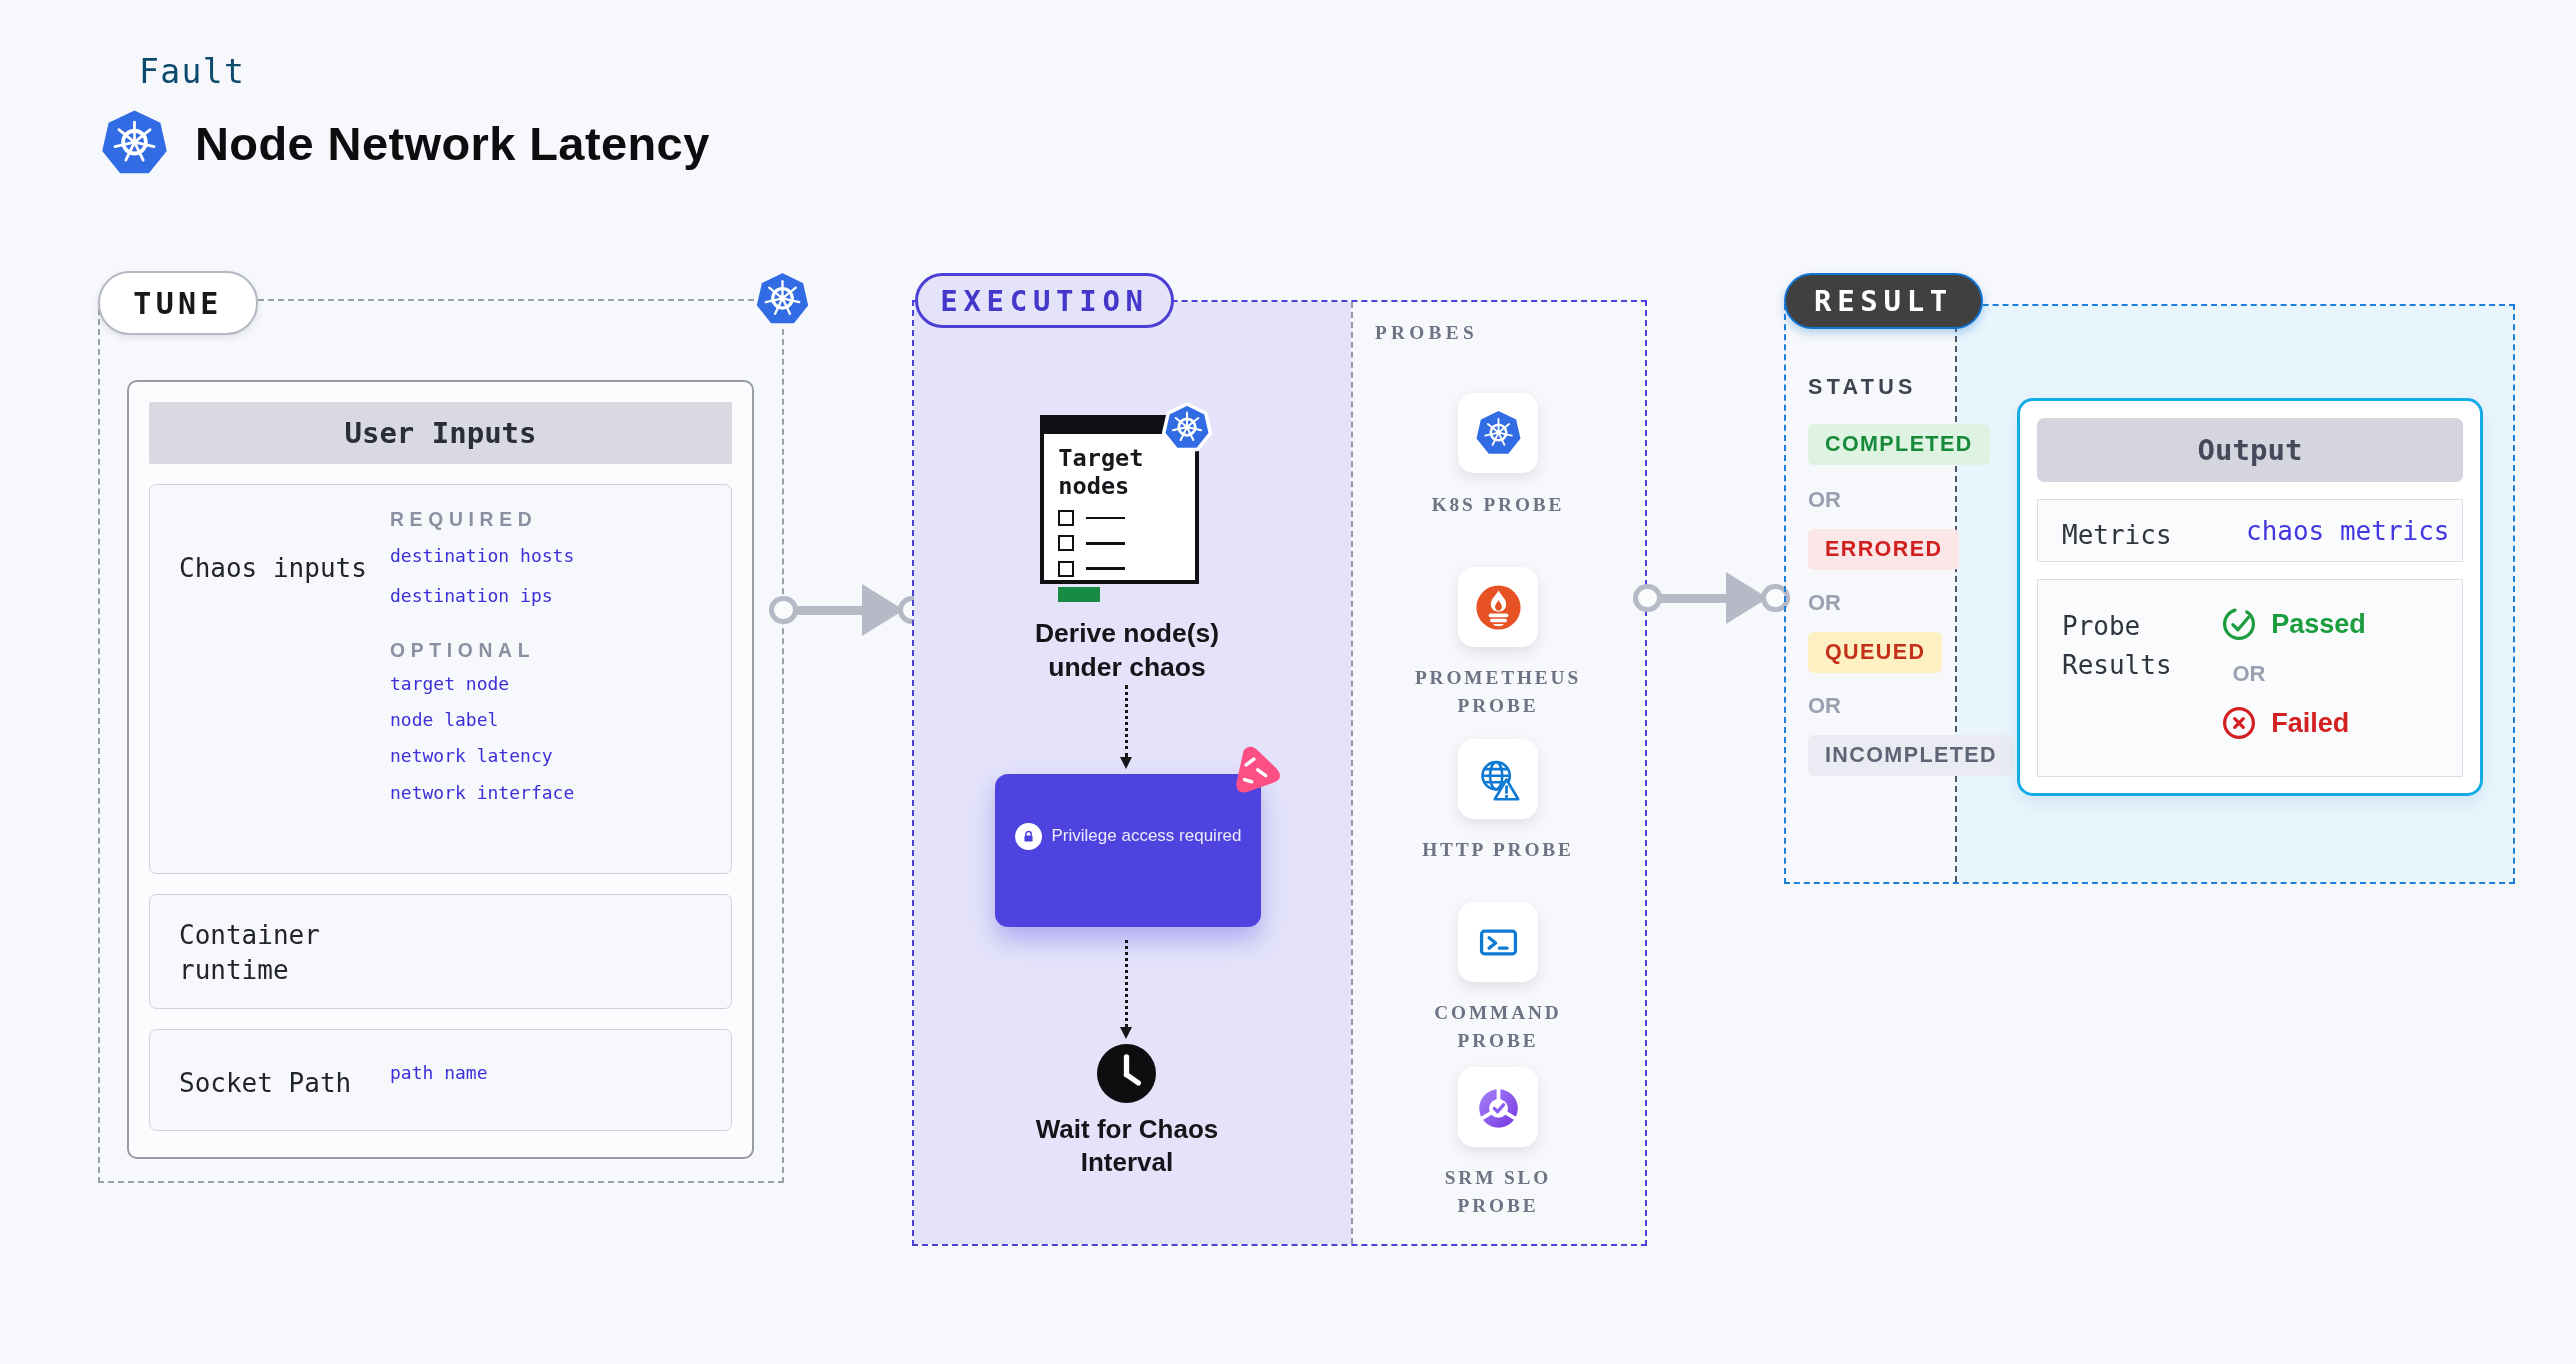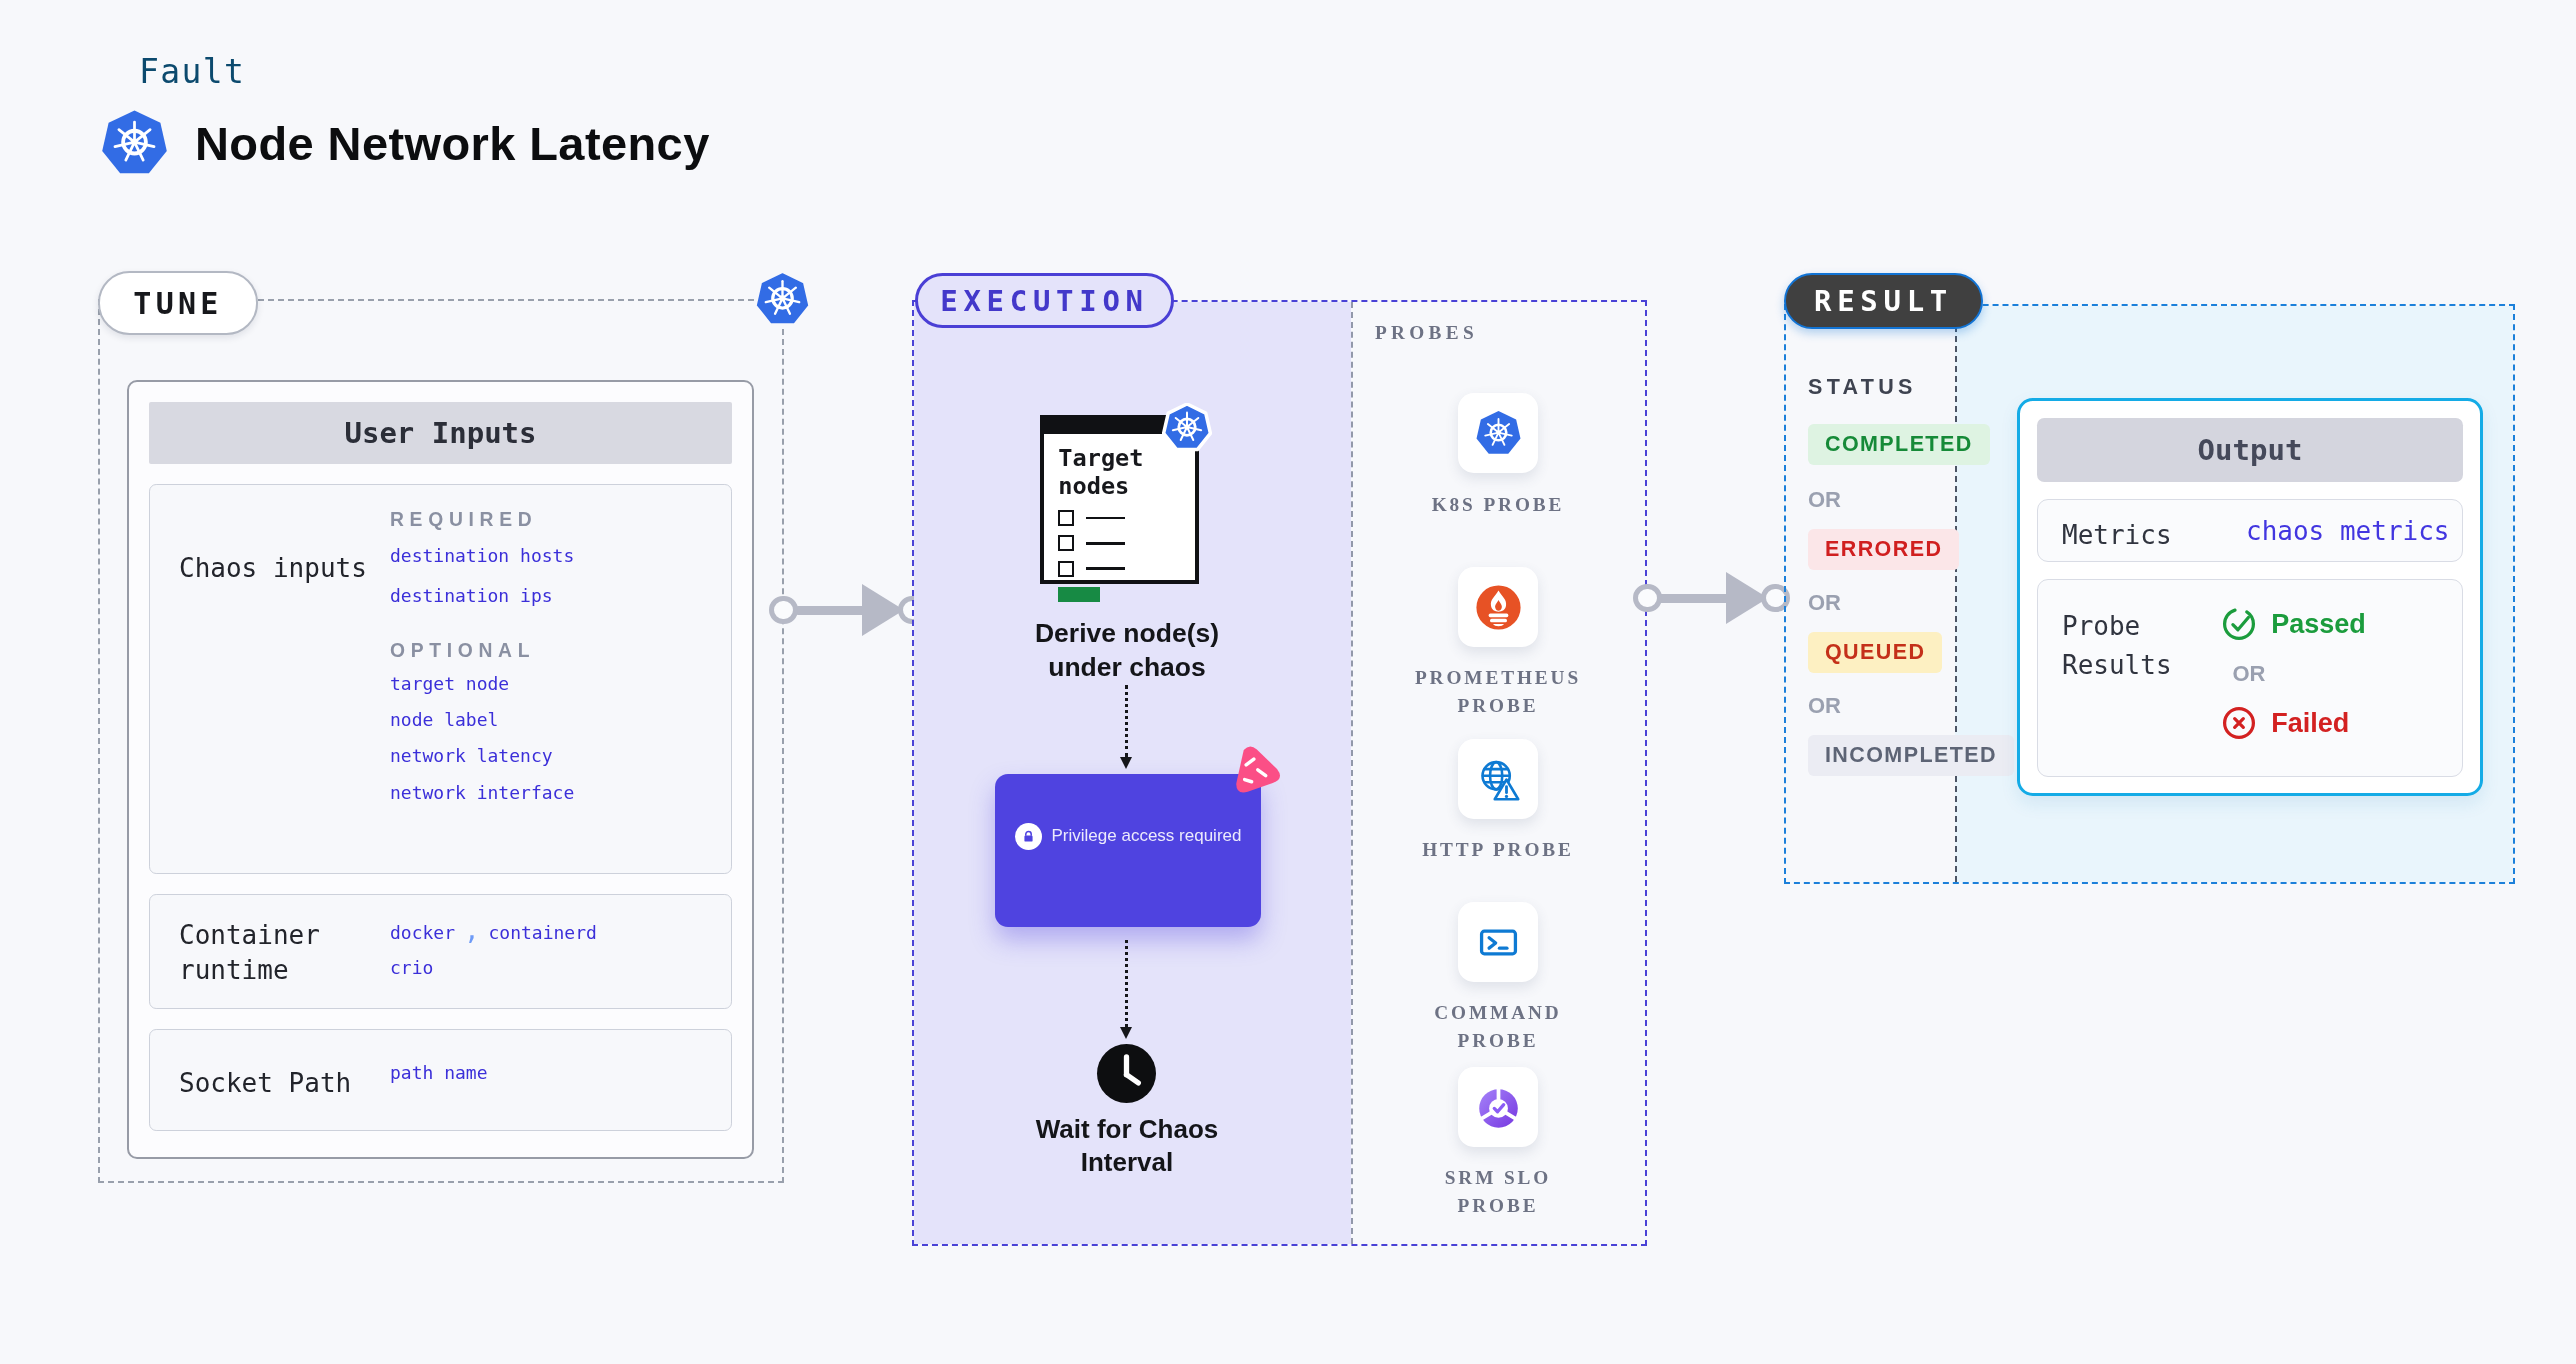--- a/index.html
+++ b/index.html
@@ -67,21 +67,21 @@
 
   
   .status-hdr{font-size:21.5px;font-weight:700;letter-spacing:4.3px;color:#3e4350;}
   .badge{display:inline-block;padding:7.9px 17px;border-radius:5.7px;font-size:21.5px;font-weight:700;letter-spacing:1.4px;}
   .or{font-size:22px;font-weight:600;color:#9aa0b0;}
   .cyan-panel{background:#e9f5fc;border-left:2.1px dashed #4c5565;}
   .output-card{background:#ffffff;border:3.6px solid #14abe6;border-radius:15.8px;box-sizing:border-box;padding:17px;
                box-shadow:0 7.2px 17px rgba(20,120,180,.10);}
   .output-hdr{height:64px;background:#d4d5de;border-radius:7.2px;display:flex;align-items:center;justify-content:center;
               font-size:29px;font-weight:700;color:#45495a;}
-  .out-row{border:1.4px solid #d9dce5;background:#fafbfd;border-radius:11px;position:relative;box-sizing:border-box;}
+  .out-row{border:1.4px solid #d9dce5;background:#fafbfd;border-radius:1px;position:relative;box-sizing:border-box;}
   .out-label{font-size:26px;color:#30343f;line-height:1.5;}
   .pf-row{display:flex;align-items:center;gap:14.3px;}
   .pf-text-pass{font-size:27px;font-weight:700;color:#1b9c3d;}
   .pf-text-fail{font-size:27px;font-weight:700;color:#d32121;}
 
   .hidden-defs{position:absolute;width:0;height:0;overflow:hidden;}
 </style>
 </head>
 <body>
 
@@ -199,28 +199,20 @@
         <div class="sec-label" style="margin-bottom:11.5px;">OPTIONAL</div>
         <div class="mono link" style="margin-bottom:14.3px;">target node</div>
         <div class="mono link" style="margin-bottom:15.8px;">node label</div>
         <div class="mono link" style="margin-bottom:15.8px;">network latency</div>
         <div class="mono link">network interface</div>
       </div>
     </div>
 
     <div class="inner-box" style="margin-top:20px;height:115px;">
       <div class="abs mono row-label" style="left:29px;top:23px;width:172px;">Container runtime</div>
-      <div class="abs" style="left:240px;top:20px;">
-        <div style="margin-bottom:11.5px;">
-          <span class="mono link">docker</span>
-          <span class="mono comma" style="margin:0 5.7px;">,</span>
-          <span class="mono link">containerd</span>
-        </div>
-        <div><span class="mono link">crio</span></div>
-      </div>
     </div>
 
     <div class="inner-box" style="margin-top:20px;height:102px;">
       <div class="abs mono row-label" style="left:29px;top:36px;">Socket Path</div>
       <div class="abs mono link" style="left:240px;top:31.5px;">path name</div>
     </div>
   </div>
 
   <div class="h-arrow" style="left:0;top:610px;">
     <div class="line" style="left:794px;width:72px;"></div>

